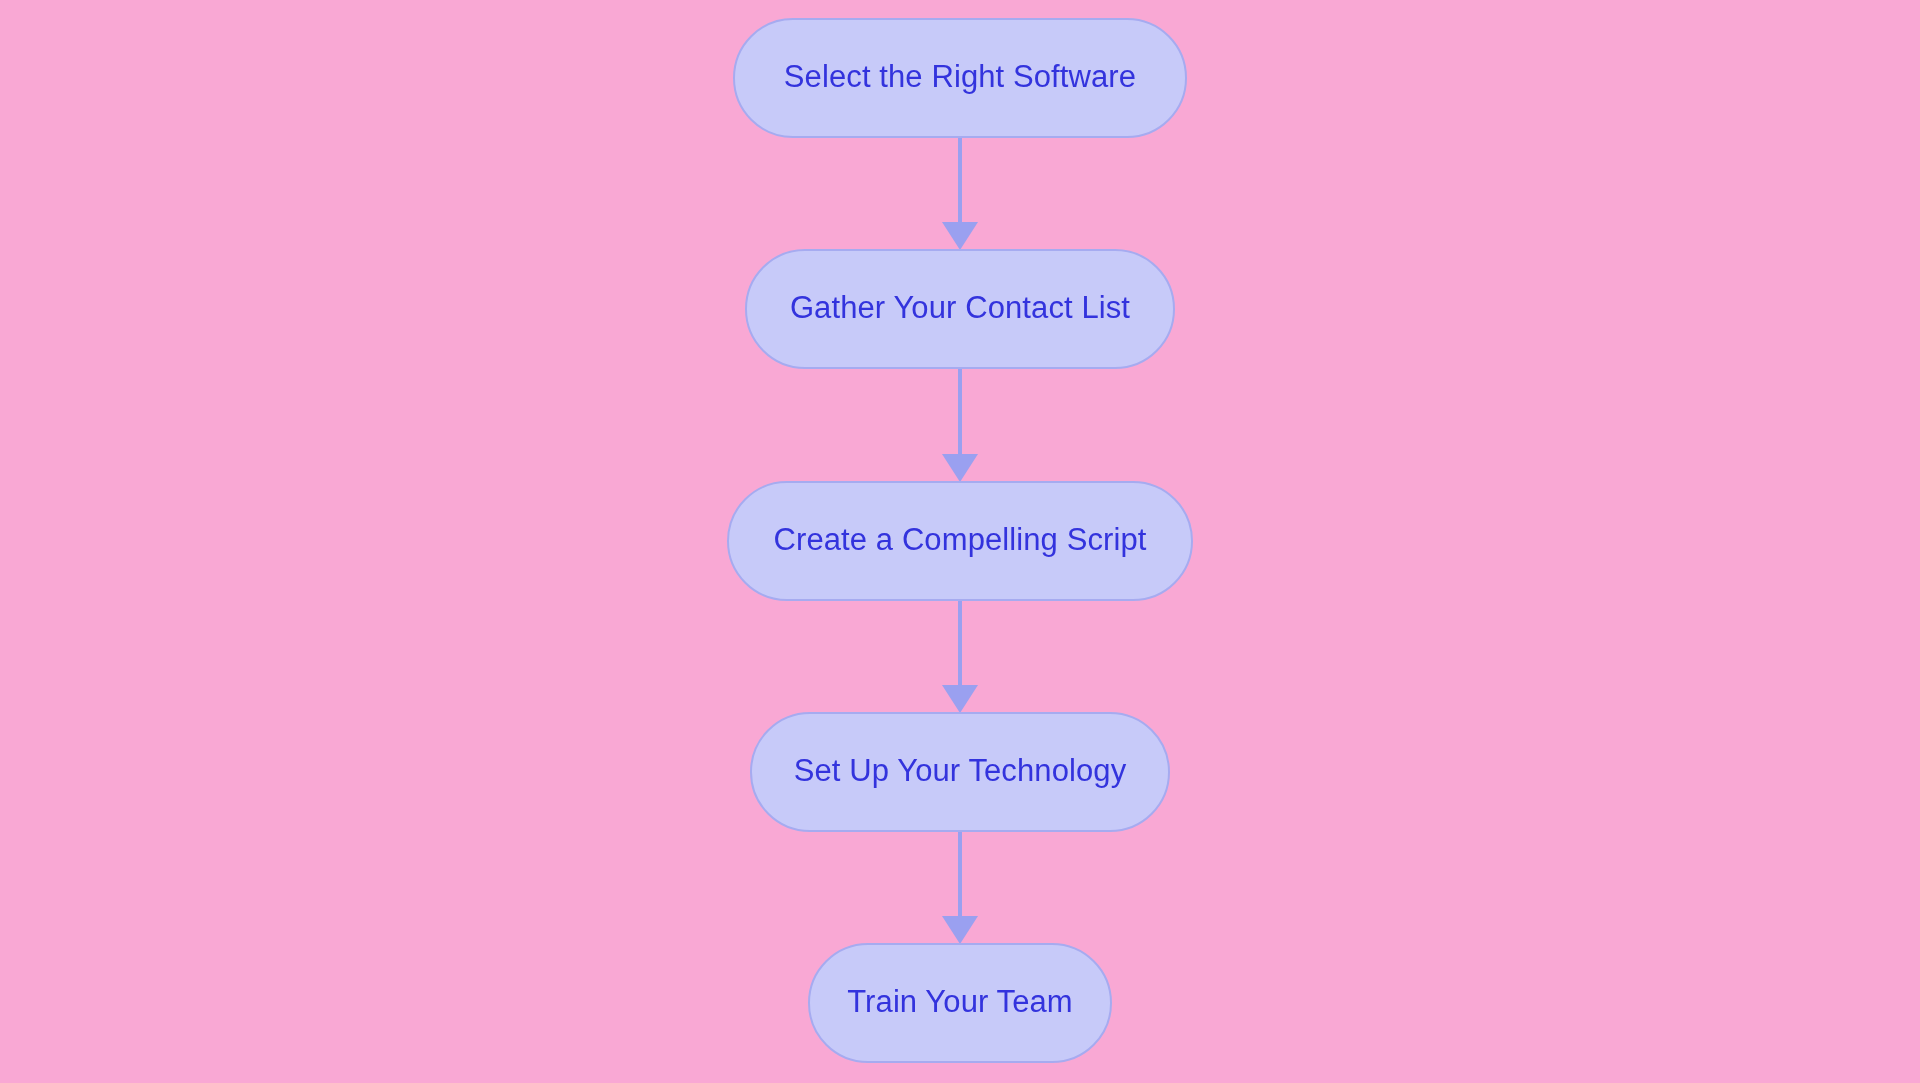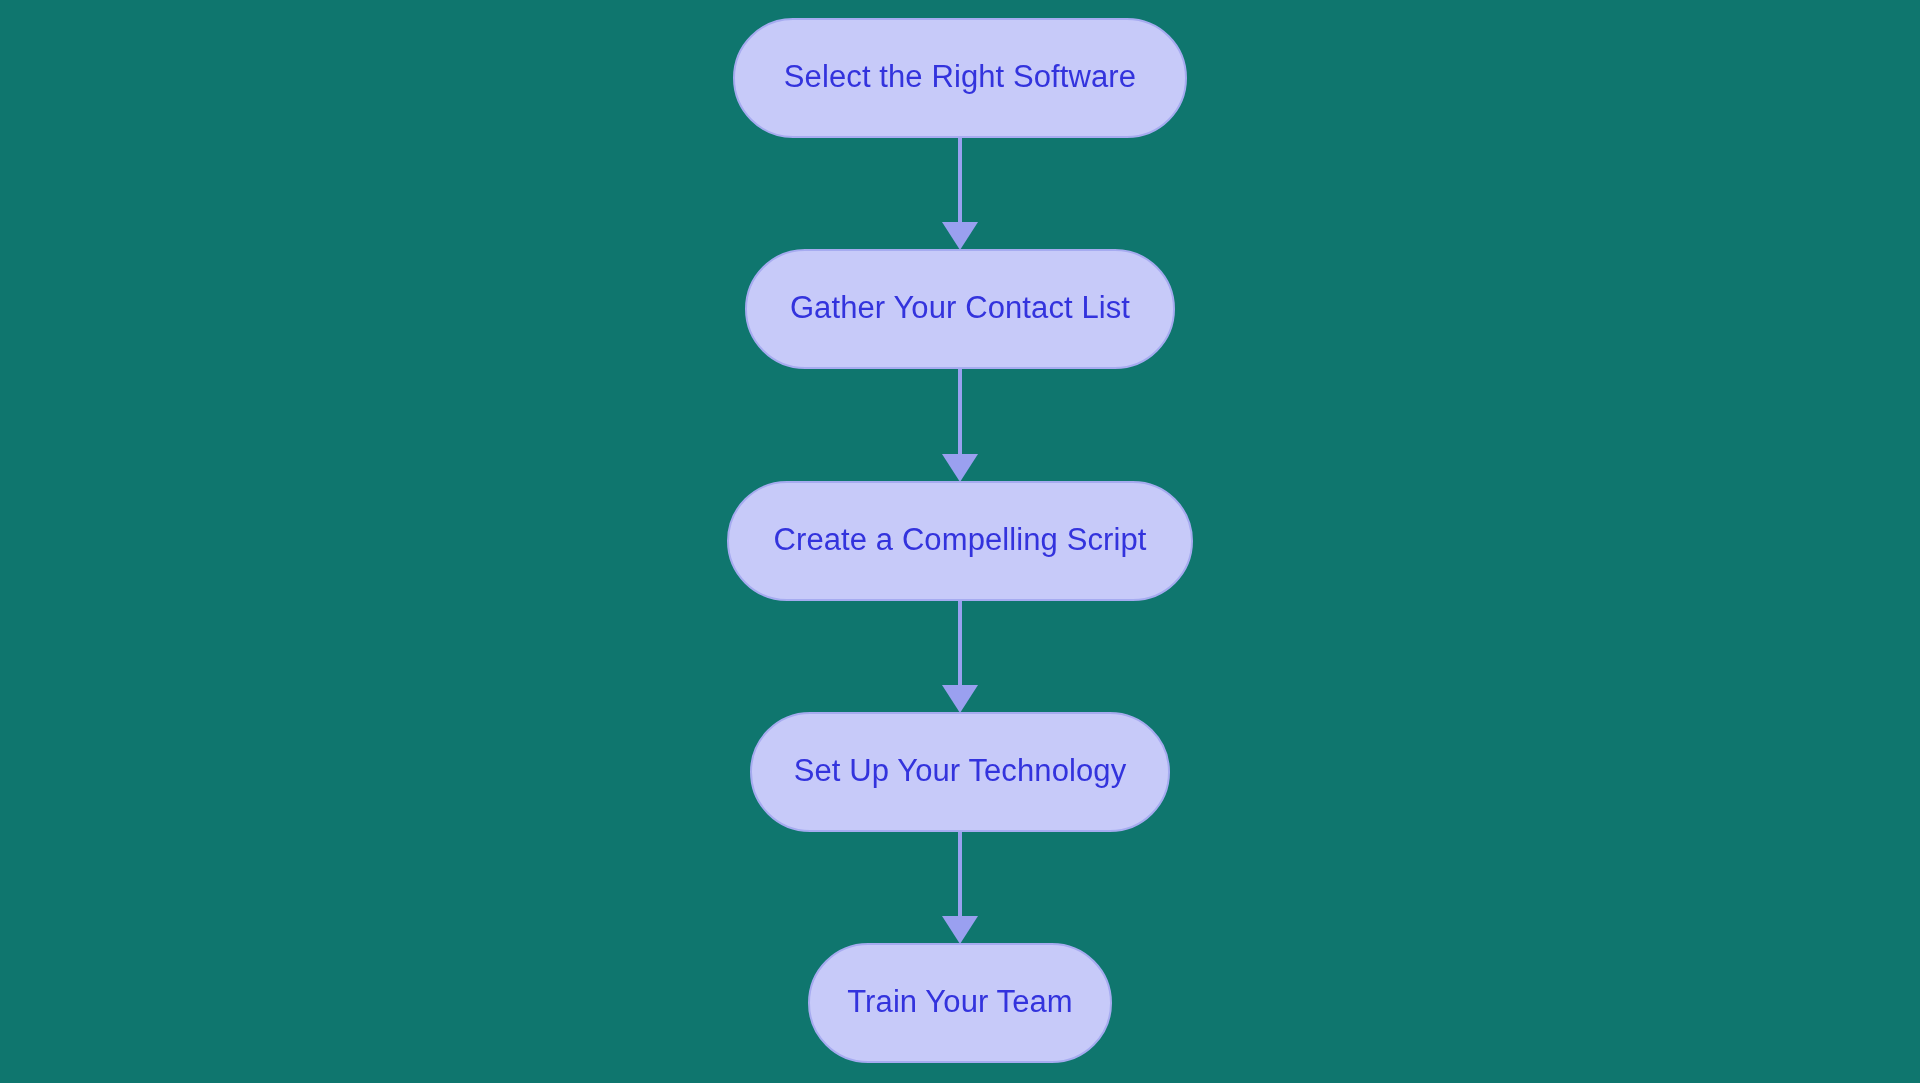--- a/index.html
+++ b/index.html
@@ -40,21 +40,21 @@
     letter-spacing: 0.1px;
   }
   .edge-line {
     stroke-width: 4;
     fill: none;
   }
 </style>
 </head>
 <body>
 
-<div id="flow-root" style="background: #0f766e;">
+<div id="flow-root" style="background: #f9a8d4;">
   <svg id="flow-svg" viewBox="0 0 1920 1083" xmlns="http://www.w3.org/2000/svg">
 
     <g>
 
       <g>
         <line class="edge-line" x1="960" y1="137" x2="960" y2="225" stroke="#9aa0f0"></line>
         <polygon points="942,222 978,222 960,250" fill="#9aa0f0"></polygon>
       </g>
 
       <g>

